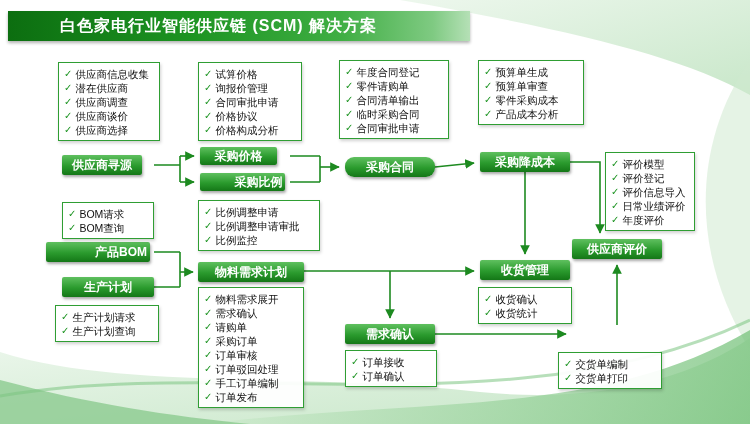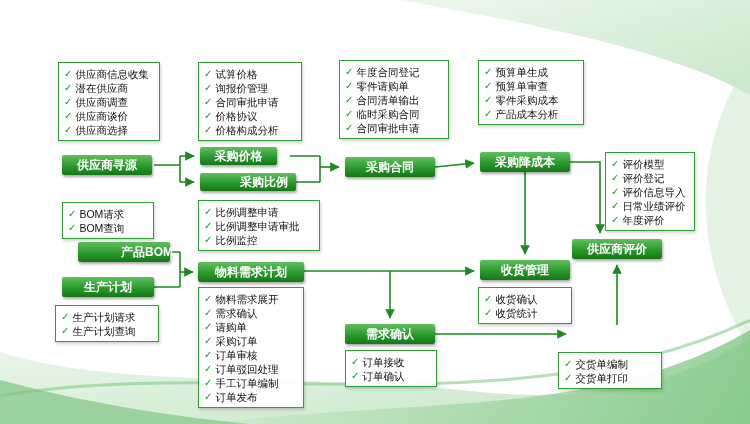--- a/index.html
+++ b/index.html
@@ -78,28 +78,31 @@
       <path d="M180,272 H193" marker-end="url(#arr)"></path>
 
       <path d="M304,271 H474" marker-end="url(#arr)"></path>
 
       <path d="M390,271 V318" marker-end="url(#arr)"></path>
 
       <path d="M435,334 H566" marker-end="url(#arr)"></path>
     </g>
   </svg>
 
-
-  <div class="node" style="left:62px; top:155px; width:90px;">供应商寻源</div>
+  <div class="banner">
+    <h1>白色家电行业智能供应链 (SCM) 解决方案</h1>
+  </div>
+
+  <div class="node" style="left:62px; top:155px; width:80px;">供应商寻源</div>
   <div class="node" style="left:200px; top:147px; width:77px; height:18px;">采购价格</div>
-  <div class="node" style="left:200px; top:173px; width:96px; height:18px;padding-left:32px;">采购比例</div>
-  <div class="node" style="left:345px; top:157px; width:90px;">采购合同</div>
+  <div class="node" style="left:200px; top:173px; width:85px; height:18px;padding-left:32px;">采购比例</div>
+  <div class="node" style="left:345px; top:157px; width:90px;border-radius:9px;">采购合同</div>
   <div class="node" style="left:572px; top:239px; width:90px;">供应商评价</div>
   <div class="node" style="left:480px; top:152px; width:90px;">采购降成本</div>
-  <div class="node" style="left:78px; top:242px; width:92px;padding-left:46px;">产品BOM</div>
+  <div class="node" style="left:46px; top:242px; width:104px;padding-left:46px;">产品BOM</div>
   <div class="node" style="left:62px; top:277px; width:92px;text-align:center;">生产计划</div>
   <div class="node" style="left:198px; top:262px; width:106px;">物料需求计划</div>
   <div class="node" style="left:480px; top:260px; width:90px;">收货管理</div>
   <div class="node" style="left:345px; top:324px; width:90px;">需求确认</div>
 
   <div class="list-box" style="left:58px; top:62px; min-width:102px;">
 
   <div class="li">
         <span class="chk">✓</span>
         <span>供应商信息收集</span>

